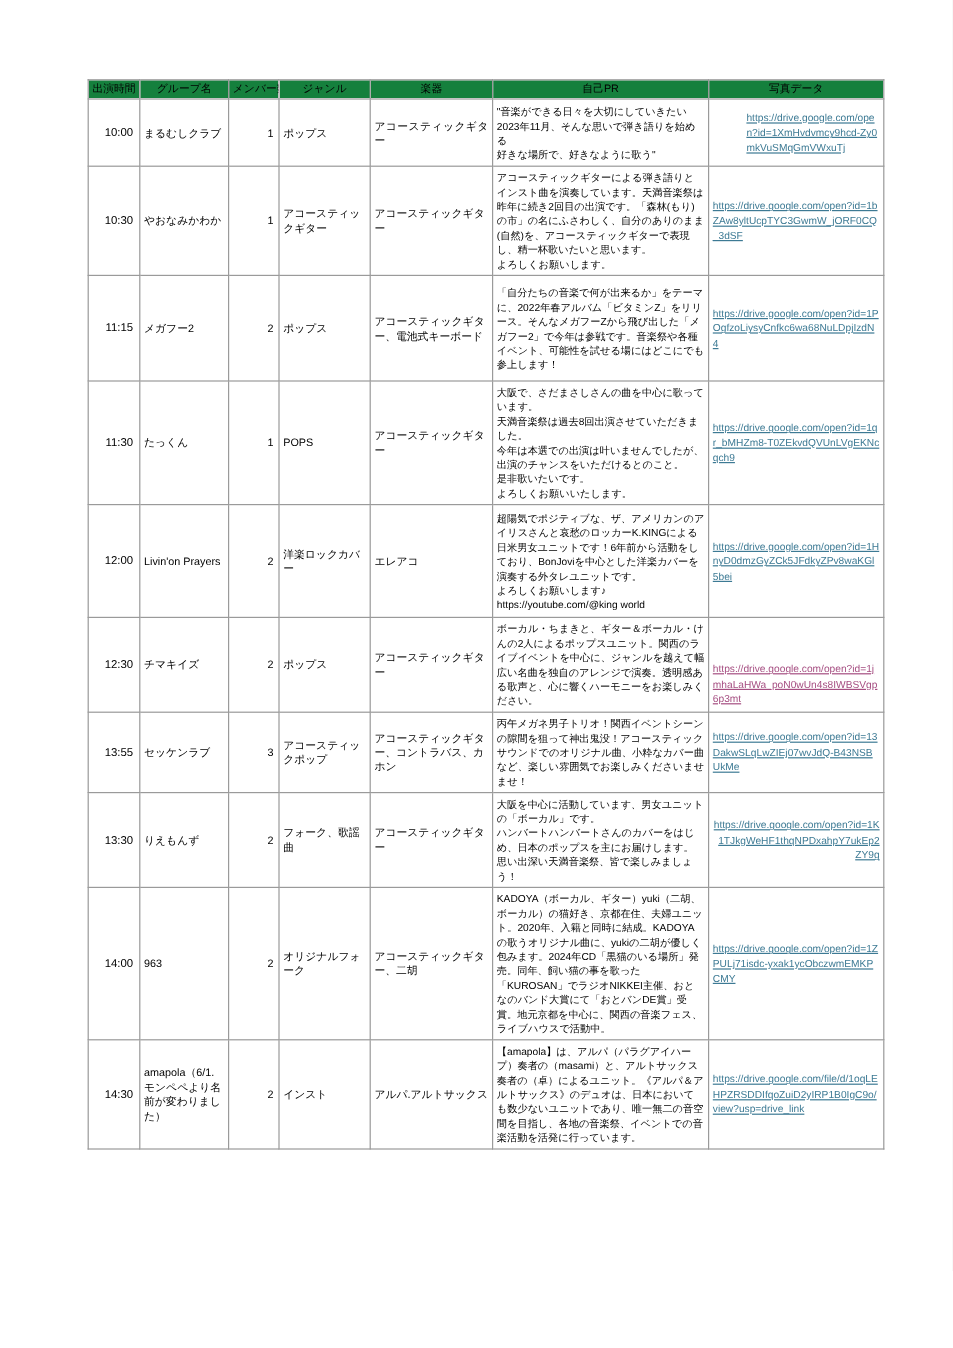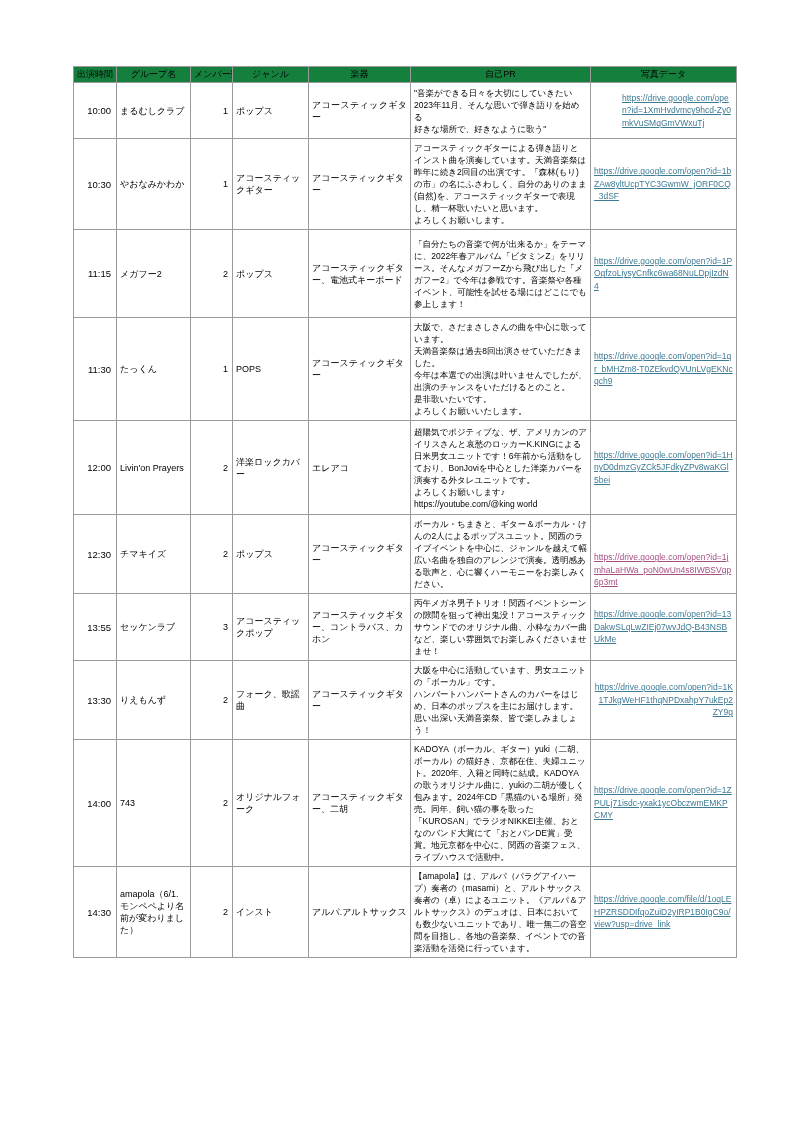--- a/index.html
+++ b/index.html
@@ -161,21 +161,21 @@
             <td class="c-members">2</td>
             <td class="c-genre">フォーク、歌謡曲</td>
             <td class="c-instr">アコースティックギター</td>
             <td class="c-pr">大阪を中心に活動しています、男女ユニットの「ボーカル」です。
 ハンバートハンバートさんのカバーをはじめ、日本のポップスを主にお届けします。
 思い出深い天満音楽祭、皆で楽しみましょう！</td>
             <td class="c-photo"><a href="#" style="color: rgb(61, 122, 148); text-align: right;">https://drive.google.com/open?id=1K1TJkgWeHF1thqNPDxahpY7ukEp2ZY9g</a></td>
           </tr>
           <tr style="height: 127px;">
             <td class="c-time">14:00</td>
-            <td class="c-group">743</td>
+            <td class="c-group">963</td>
             <td class="c-members">2</td>
             <td class="c-genre">オリジナルフォーク</td>
             <td class="c-instr">アコースティックギター、二胡</td>
             <td class="c-pr">KADOYA（ボーカル、ギター）yuki（二胡、ボーカル）の猫好き、京都在住、夫婦ユニット。2020年、入籍と同時に結成。KADOYAの歌うオリジナル曲に、yukiの二胡が優しく包みます。2024年CD「黒猫のいる場所」発売。同年、飼い猫の事を歌った「KUROSAN」でラジオNIKKEI主催、おとなのバンド大賞にて「おとバンDE賞」受賞。地元京都を中心に、関西の音楽フェス、ライブハウスで活動中。</td>
             <td class="c-photo"><a href="#" style="color: rgb(61, 122, 148);">https://drive.google.com/open?id=1ZPULj71isdc-yxak1ycObczwmEMKPCMY</a></td>
           </tr>
           <tr style="height: 88px;">
             <td class="c-time">14:30</td>
             <td class="c-group">amapola（6/1.モンペペより名前が変わりました）</td>
             <td class="c-members">2</td>

